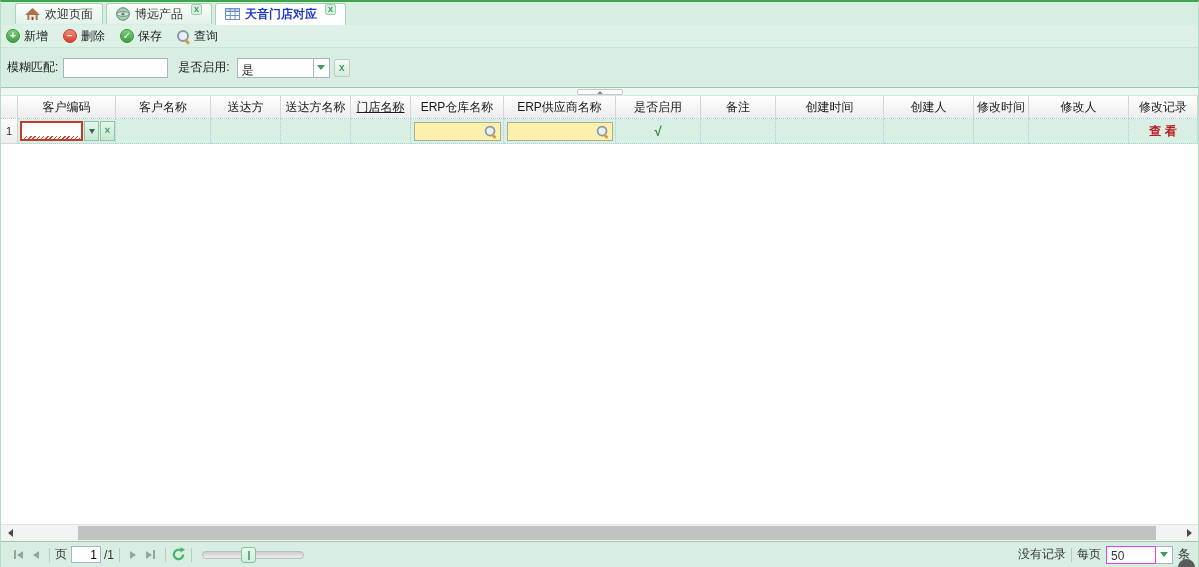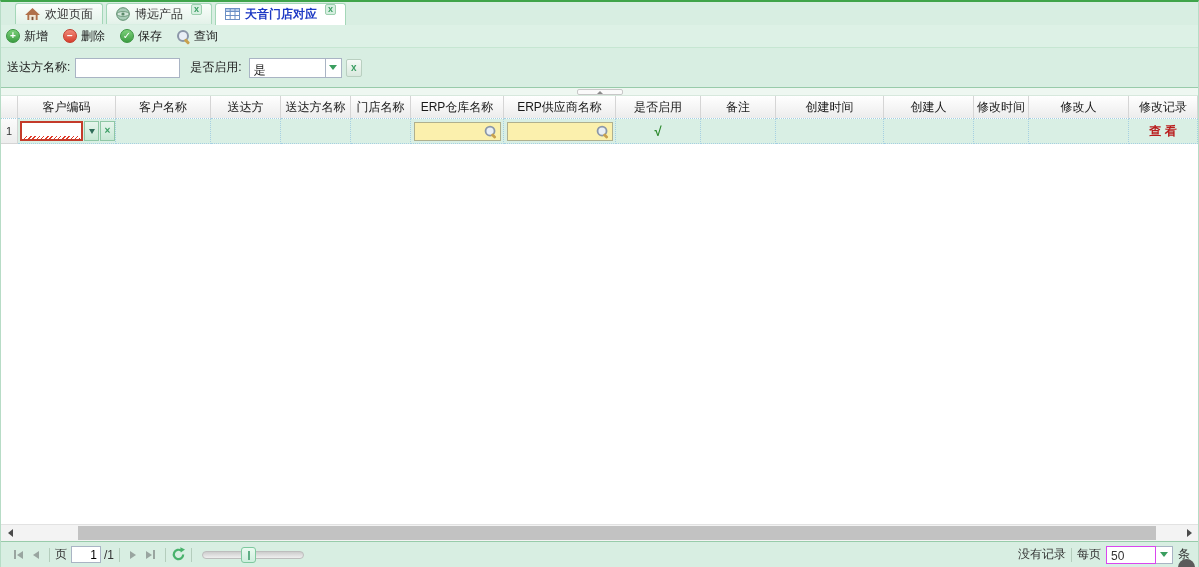--- a/index.html
+++ b/index.html
@@ -57,21 +57,21 @@
   .tri-up-tiny { width:0; height:0; border-left:3px solid transparent; border-right:3px solid transparent;
                  border-bottom:3px solid #8a8a8a; }
 
   
   .grid { flex:1; display:flex; flex-direction:column; background:#fff; overflow:hidden;justify-content:space-between; }
   .ghead { display:flex; height:23px; flex:none; }
   .hcell { background:linear-gradient(#ffffff,#ececec); border-right:1px solid #d5d5d5;
            border-bottom:1px dotted #a5cfe2; display:flex; align-items:center; justify-content:center;
            color:#1a1a1a; cursor:pointer; overflow:hidden; white-space:nowrap; }
   .c0{width:17px; flex:none;} .c1{width:98px; flex:none;} .c2{width:95px; flex:none;} .c3{width:70px; flex:none;}
-  .c4{width:70px; flex:none;} .c5{width:60px; flex:none;} .c6{width:93px; flex:none;} .c7{width:112px; flex:none;}
+  .c4{width:70px; flex:none;} .c5{width:60px; flex:none;text-decoration:underline;} .c6{width:93px; flex:none;} .c7{width:112px; flex:none;}
   .c8{width:85px; flex:none;} .c9{width:75px; flex:none;} .c10{width:108px; flex:none;} .c11{width:90px; flex:none;}
   .c12{width:55px; flex:none;} .c13{width:100px; flex:none;} .c14{flex:1;}
   .grow { display:flex; height:25px; background:#d9efe4; flex:none; }
   .rcell { border-right:1px dotted #a5cfe2; border-bottom:1px dotted #a5cfe2; display:flex;
            align-items:center; justify-content:center; overflow:hidden; }
   .rownum { background:linear-gradient(#fbfbfb,#ededed); border-right:1px solid #d5d5d5;
             border-bottom:1px solid #d5d5d5; color:#333; font-size:11px; }
   .code-editor { display:flex; align-items:center; gap:1px; width:100%; padding-left:2px; }
   .code-input { width:63px; height:20px; border:2px solid #c43b2a; background:#fff; position:relative; }
   .wavy { position:absolute; left:1px; right:1px; bottom:0; height:3px;
@@ -175,21 +175,21 @@
       <span class="ci green">✓</span>
       <span>保存</span>
     </div>
     <div class="tbtn">
       <span class="mag"></span>
       <span>查询</span>
     </div>
   </div>
 
   <div class="filterbar">
-    <span>送达方名称:</span>
+    <span>模糊匹配:</span>
     <input class="txt-input" type="text" value="" style="">
     <span class="f-label2">是否启用:</span>
     <div class="combo">
       <div class="combo-text">是</div>
       <div class="combo-arrow">
         <span class="tri-down-green"></span>
       </div>
     </div>
     <div class="clear-btn">x</div>
   </div>

